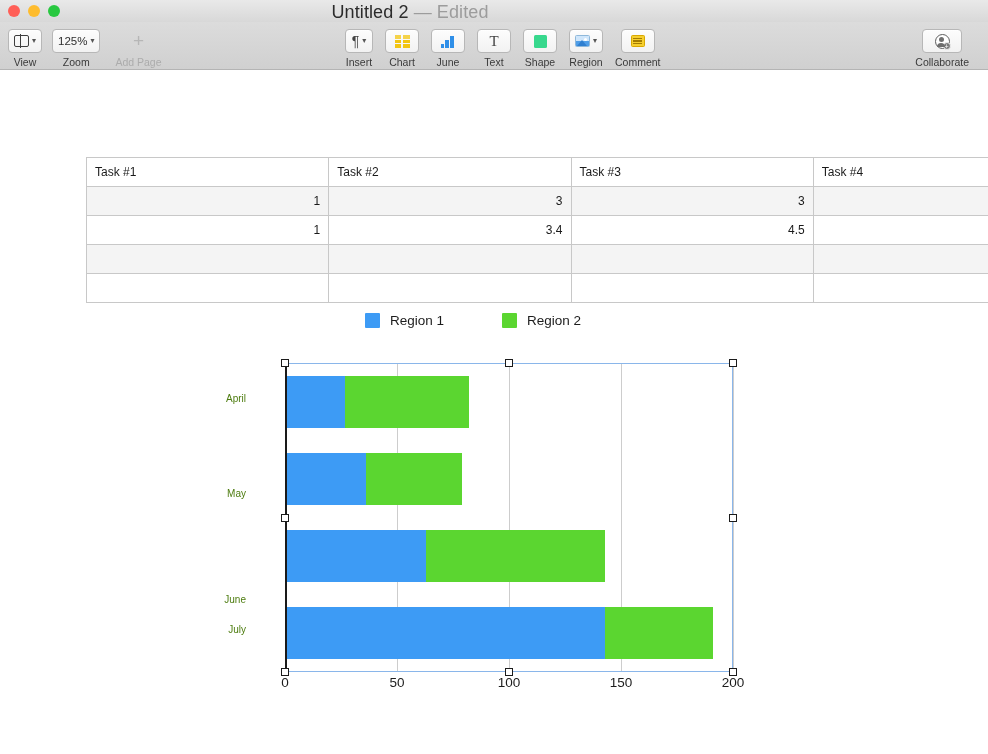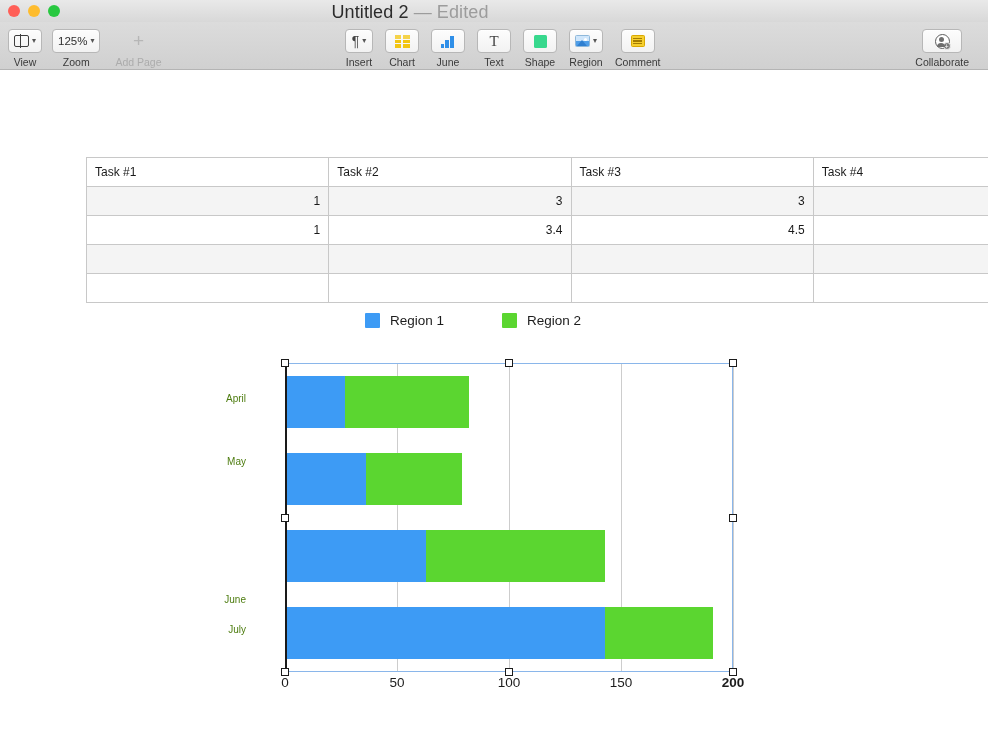--- a/index.html
+++ b/index.html
@@ -355,28 +355,28 @@
           <span class="seg" style="width: 179.2px; background: rgb(91, 214, 48);"></span>
         </div>
         <div class="bar-row" style="top: 244.375px;">
           <span class="seg" style="width: 320.32px; background: rgb(61, 155, 245);"></span>
           <span class="seg" style="width: 107.52px; background: rgb(91, 214, 48);"></span>
         </div>
       </div>
 
     <div id="chart-extras">
         <div class="cat-label" style="top: 321.625px;">April</div>
-        <div class="cat-label" style="top: 385px;">May</div>
+        <div class="cat-label" style="top: 417px;">May</div>
         <div class="cat-label" style="top: 476.125px; margin-top: 47px;">June</div>
         <div class="cat-label" style="top: 553.375px;">July</div>
         <div class="tick-label" style="left: 285px;">0</div>
         <div class="tick-label" style="left: 397px;">50</div>
         <div class="tick-label" style="left: 509px;">100</div>
         <div class="tick-label" style="left: 621px;">150</div>
-        <div class="tick-label" style="left: 733px; font-weight: bold;">200</div>
+        <div class="tick-label" style="left: 733px;">200</div>
       </div>
 
     <div class="sel-frame"></div>
     <div id="handles">
         <div class="handle" style="left: 281px; top: 288px;"></div>
         <div class="handle" style="left: 505px; top: 288px;"></div>
         <div class="handle" style="left: 729px; top: 288px;"></div>
         <div class="handle" style="left: 281px; top: 442.5px;"></div>
         <div class="handle" style="left: 729px; top: 442.5px;"></div>
         <div class="handle" style="left: 281px; top: 597px;"></div>

